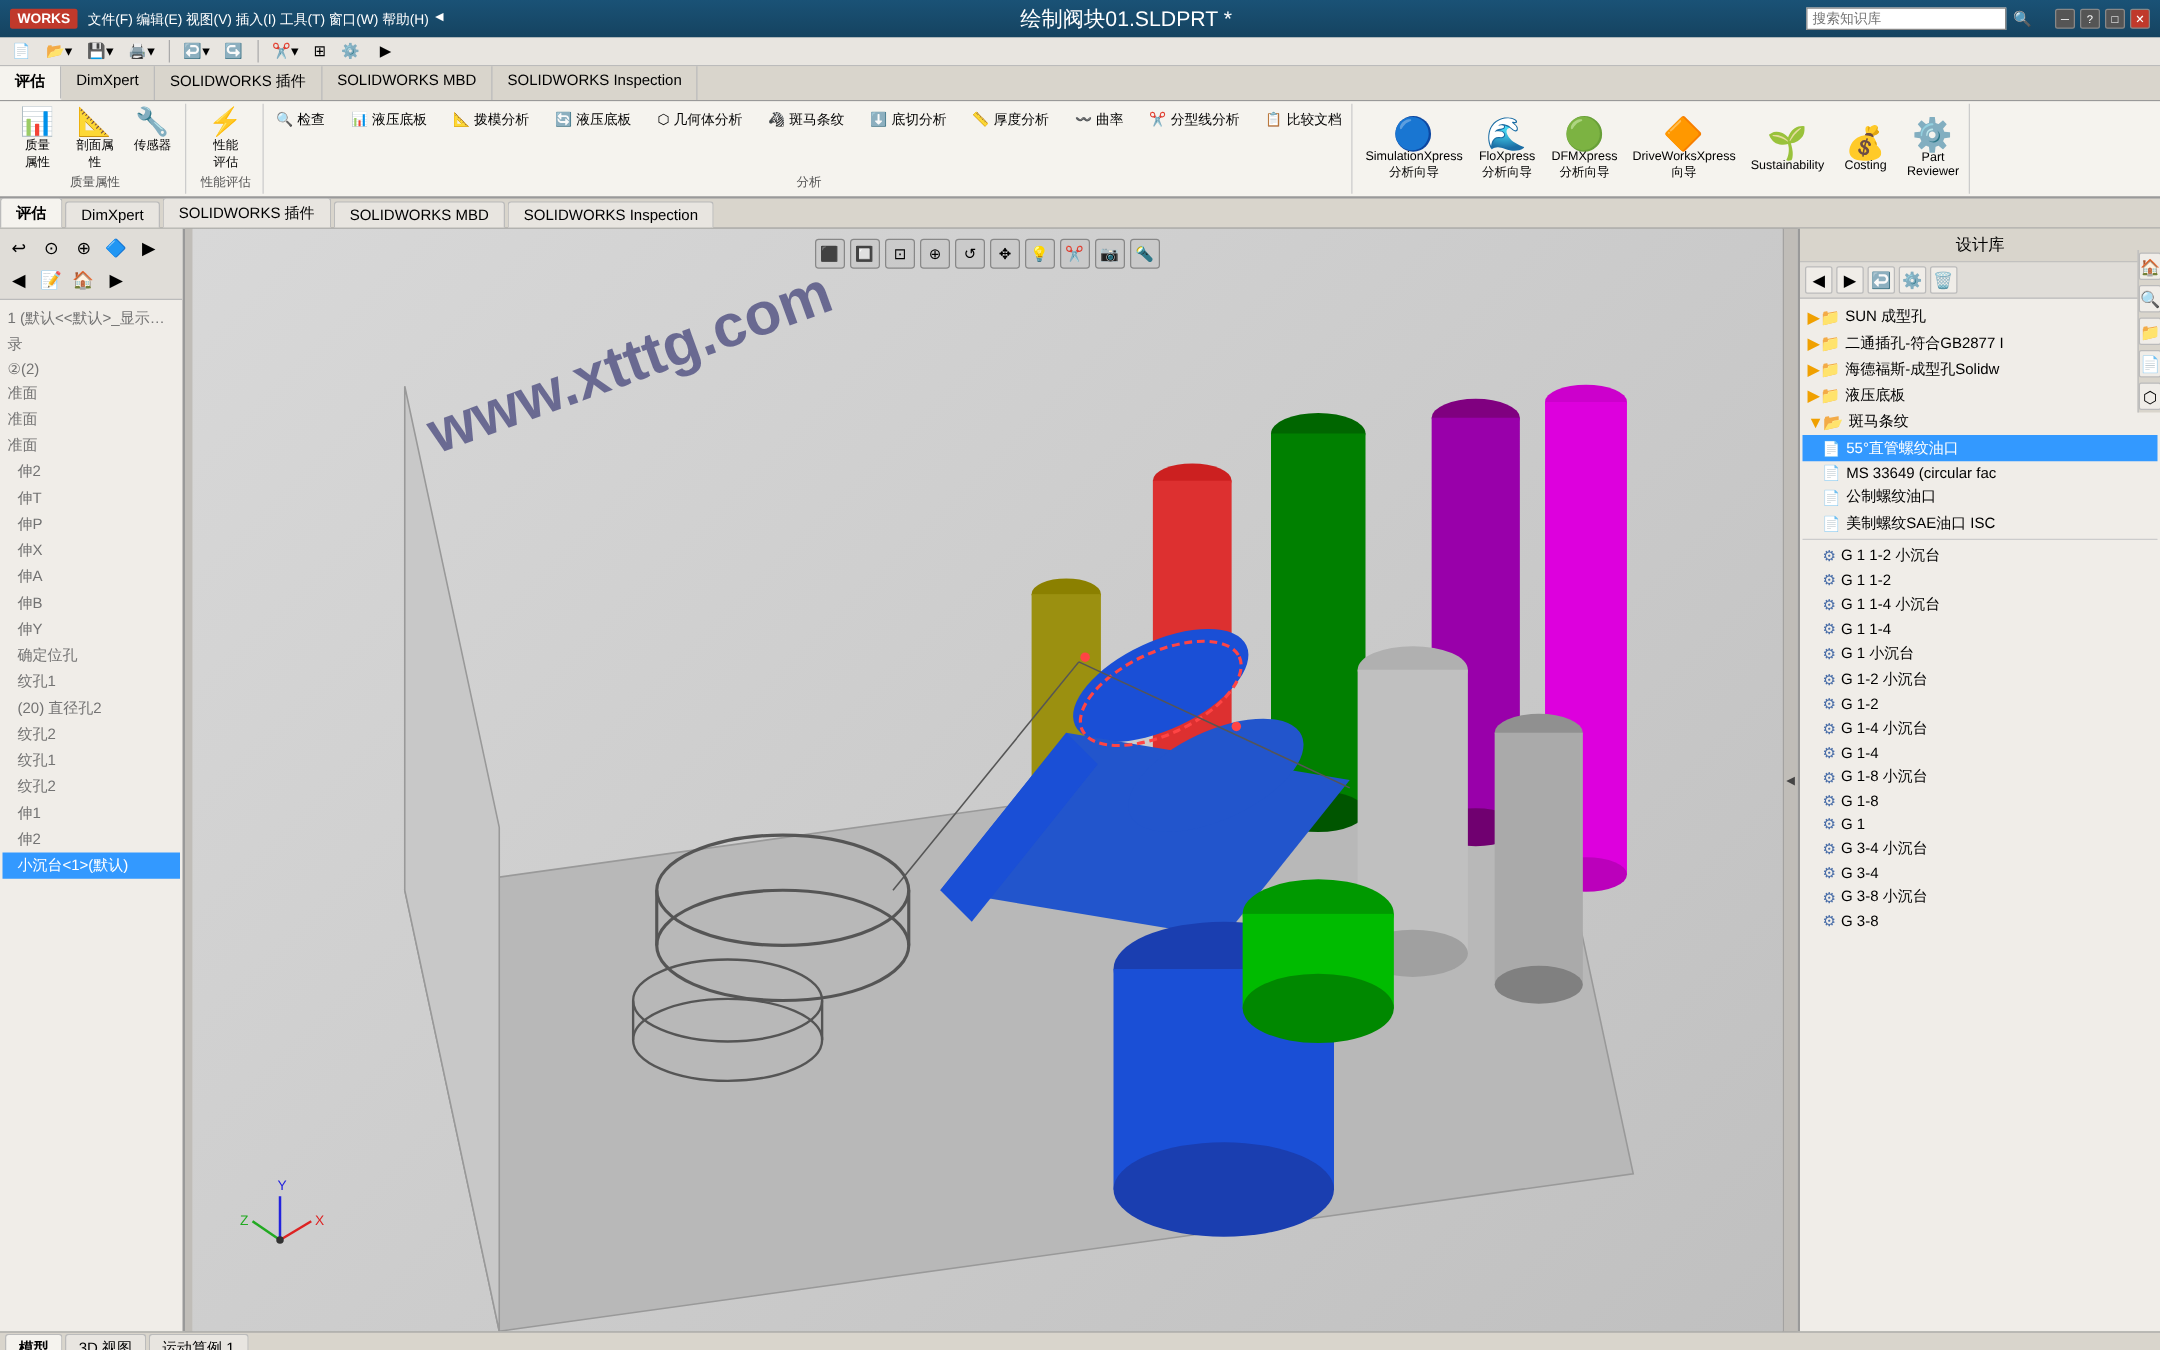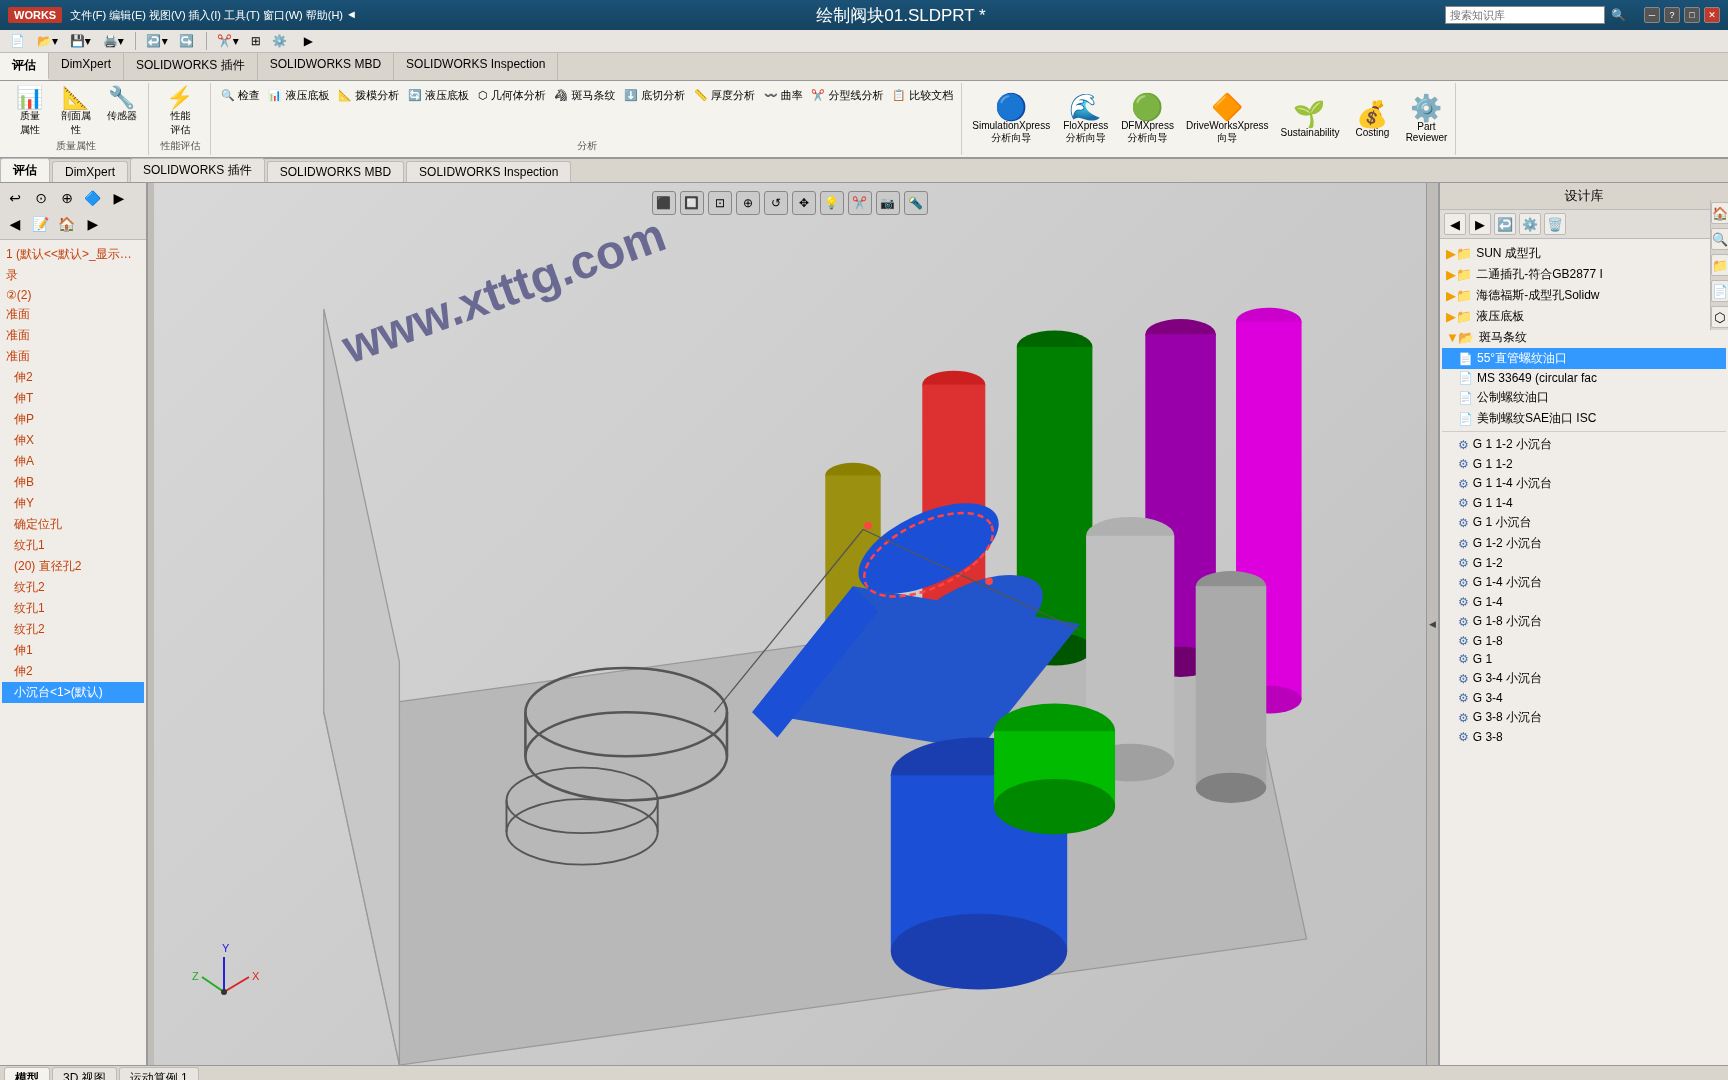--- a/index.html
+++ b/index.html
@@ -220,21 +220,21 @@
       overflow-y: auto;
       padding: 4px 2px;
       font-size: 12px;
     }
     .tree-item {
       padding: 2px 4px;
       cursor: pointer;
       white-space: nowrap;
       overflow: hidden;
       text-overflow: ellipsis;
-      color: #c2410c;
+      color: #737373;
     }
     .tree-item.selected { background: #3399ff; color: white; }
     .tree-item.indented { padding-left: 12px; }
 
     
     #resize-handle {
       width: 6px;
       background: #c0bdb8;
       cursor: ew-resize;
     }
@@ -462,21 +462,21 @@
     <div class="ribbon-btn-group">
       <div class="ribbon-btn">
         <span class="icon">⚡</span>
         <span class="label">性能<br>评估</span>
       </div>
     </div>
     <span class="ribbon-group-label">性能评估</span>
   </div>
 
   <div class="ribbon-group" style="min-width:180px;">
-    <div style="display:flex; flex-wrap:wrap; gap:1px; flex:1; align-items:flex-start; padding-top:2px;">
+    <div style="display:flex; flex-wrap:wrap; gap:13px; flex:1; align-items:flex-start; padding-top:2px;">
       <div class="ribbon-btn-small">🔍 检查</div>
       <div class="ribbon-btn-small">📊 液压底板</div>
       <div class="ribbon-btn-small">📐 拨模分析</div>
       <div class="ribbon-btn-small">🔄 液压底板</div>
       <div class="ribbon-btn-small">⬡ 几何体分析</div>
       <div class="ribbon-btn-small">🦓 斑马条纹</div>
       <div class="ribbon-btn-small">⬇️ 底切分析</div>
       <div class="ribbon-btn-small">📏 厚度分析</div>
       <div class="ribbon-btn-small">〰️ 曲率</div>
       <div class="ribbon-btn-small">✂️ 分型线分析</div>

